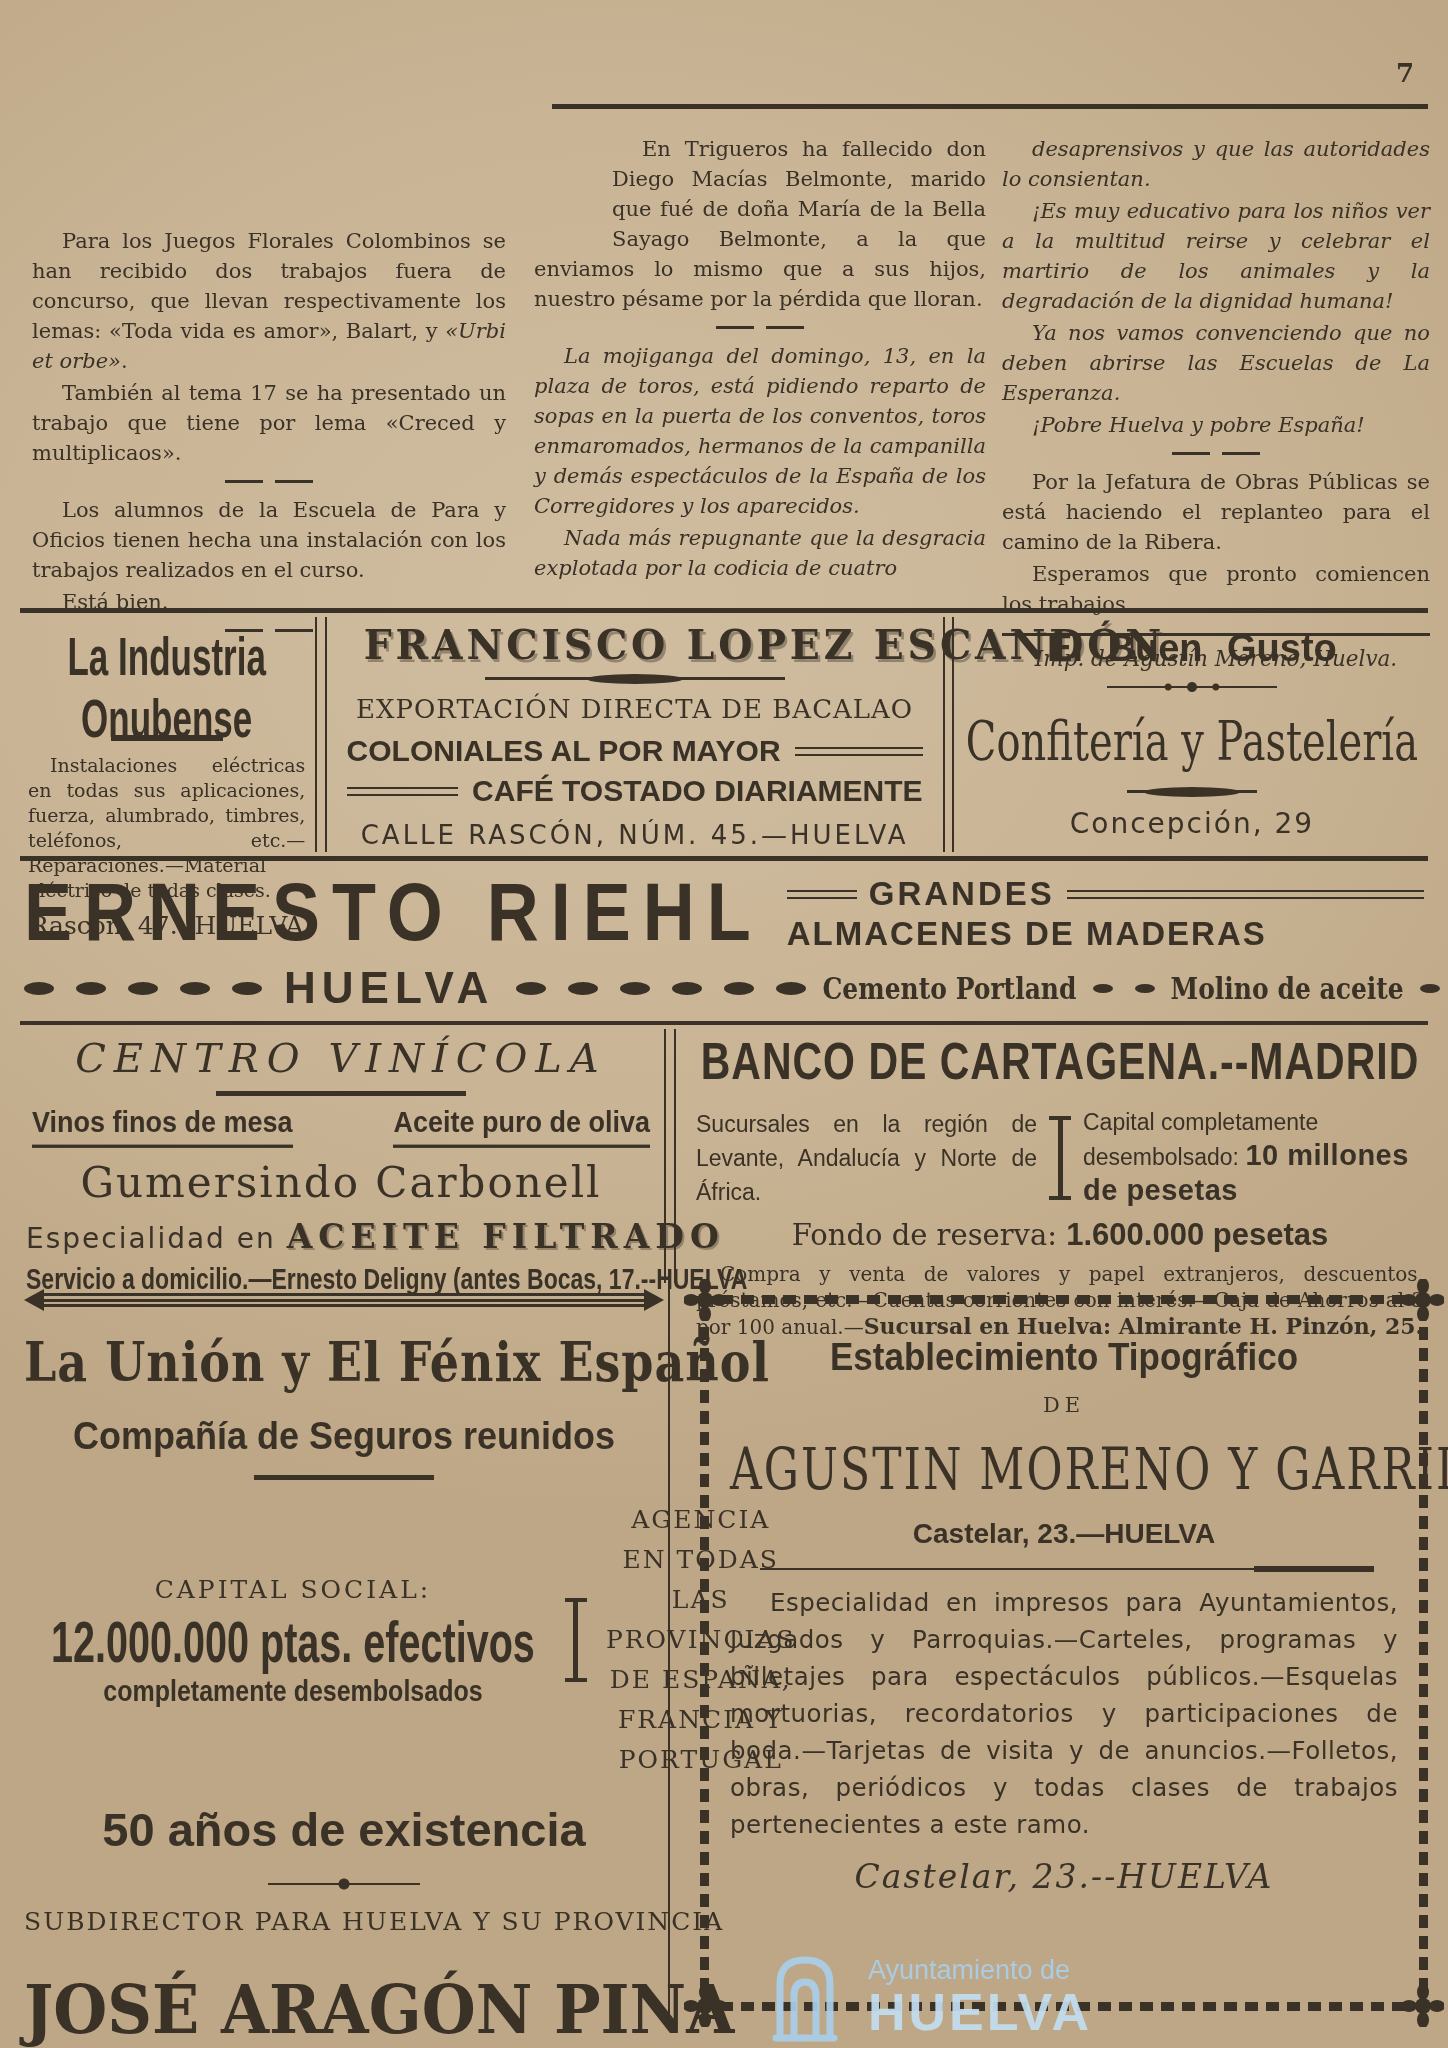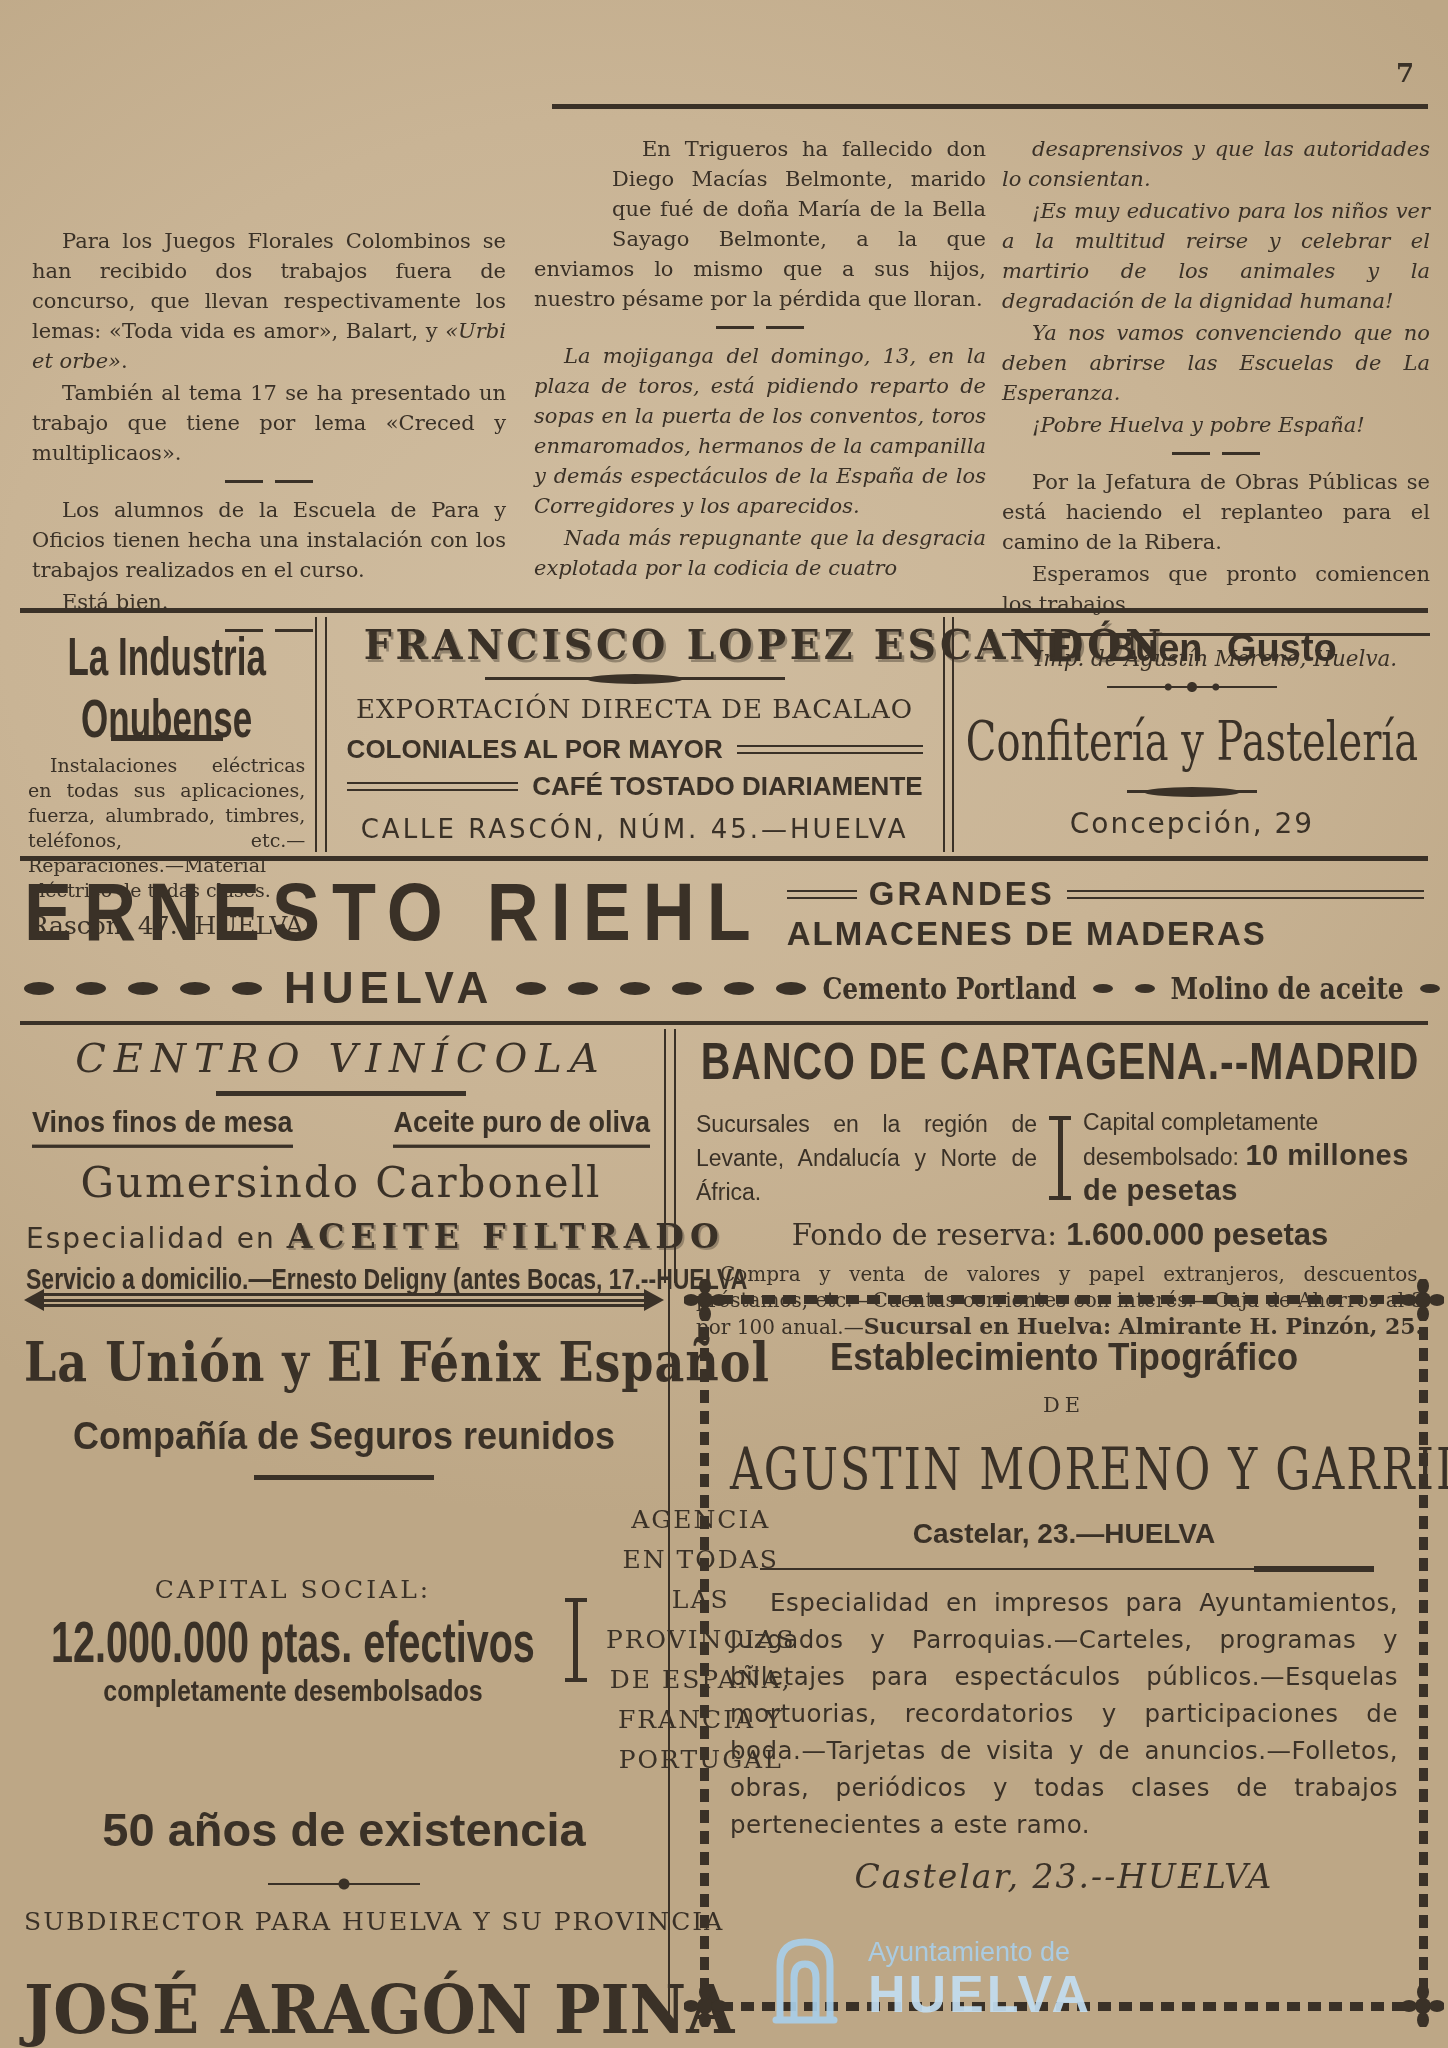--- a/index.html
+++ b/index.html
@@ -69,21 +69,21 @@
     display:inline-block;transform:scaleY(1.55);transform-origin:center top;letter-spacing:0;}
   .adA .t-rule{width:112px;height:6px;background:var(--ink);margin:30px auto 12px;}
   .adA .body{font-size:19px;line-height:25px;text-align:justify;text-indent:22px;}
   .adA .addr{font-weight:normal;font-size:25px;margin-top:8px;}
   .adB{width:612px;padding:8px 18px 8px;text-align:center;}
   .adB .t{font-family:"DejaVu Serif",serif;font-weight:bold;font-size:41px;letter-spacing:4px;
     text-shadow:2.5px 2.5px 0 rgba(58,49,39,.4);white-space:nowrap;display:inline-block;transform:scaleX(.96);}
   .adB .spindle{width:300px;margin:8px auto 14px;}
   .adB .l1{font-size:26px;letter-spacing:1px;margin-bottom:10px;}
   .adB .row{display:flex;align-items:center;gap:14px;margin:6px 0;}
-  .adB .bold-line{font-family:"Liberation Sans",sans-serif;font-weight:bold;font-size:26px;white-space:nowrap;}
+  .adB .bold-line{font-family:"Liberation Sans",sans-serif;font-weight:bold;font-size:30px;white-space:nowrap;}
   .adB .addr{font-family:"DejaVu Sans",sans-serif;font-size:26px;letter-spacing:3px;margin-top:12px;}
   .adC{flex:1;padding:14px 10px 0;text-align:center;}
   .adC .t{font-family:"Liberation Sans",sans-serif;font-weight:bold;font-size:38px;word-spacing:14px;}
   .swirl{width:170px;height:14px;margin:10px auto;
     background:
       radial-gradient(circle at 50% 50%,var(--ink) 4.5px,transparent 5.5px),
       radial-gradient(circle at 36% 50%,var(--ink) 3px,transparent 4px),
       radial-gradient(circle at 64% 50%,var(--ink) 3px,transparent 4px),
       linear-gradient(var(--ink),var(--ink)) center/100% 2px no-repeat;}
   .adC .sub{font-family:"DejaVu Serif",serif;font-size:40px;display:inline-block;
@@ -176,21 +176,21 @@
   .adG .name{font-family:"DejaVu Serif",serif;font-size:44px;letter-spacing:2px;white-space:nowrap;
     display:inline-block;transform:scaleY(1.3);margin-top:26px;}
   .adG .addr1{font-family:"Liberation Sans",sans-serif;font-weight:bold;font-size:28px;margin-top:24px;}
   .adG .mid-rule{height:2px;background:var(--ink);margin:18px 30px 14px;position:relative;}
   .adG .mid-rule::after{content:"";position:absolute;right:-6px;top:-2px;width:120px;height:6px;background:var(--ink);}
   .adG .body{font-family:"DejaVu Sans",sans-serif;font-size:24.5px;line-height:37px;text-align:justify;
     text-indent:40px;letter-spacing:.5px;}
   .adG .addr2{font-style:italic;font-size:33px;margin-top:14px;letter-spacing:2px;}
 
   
-  .watermark{position:absolute;right:356px;bottom:24px;display:flex;align-items:center;gap:30px;opacity:.92;}
+  .watermark{position:absolute;right:356px;bottom:6px;display:flex;align-items:center;gap:30px;opacity:.92;}
   .wm-icon{width:66px;height:92px;}
   .wm-text .l1{font-family:"Liberation Sans",sans-serif;font-size:27px;color:var(--wm-blue);}
   .wm-text .l2{font-family:"Liberation Sans",sans-serif;font-weight:bold;font-size:52px;
     letter-spacing:3px;color:var(--wm-blue2);line-height:1;}
 </style>
 </head>
 <body>
 
 <div class="page">
 

